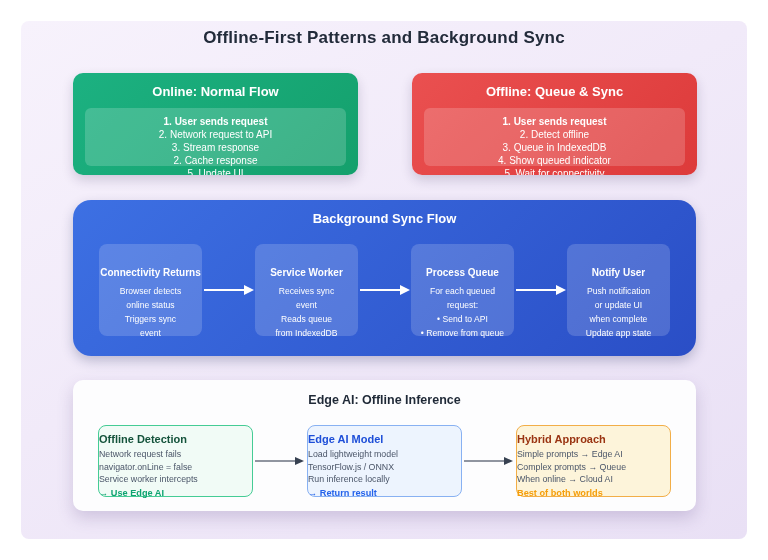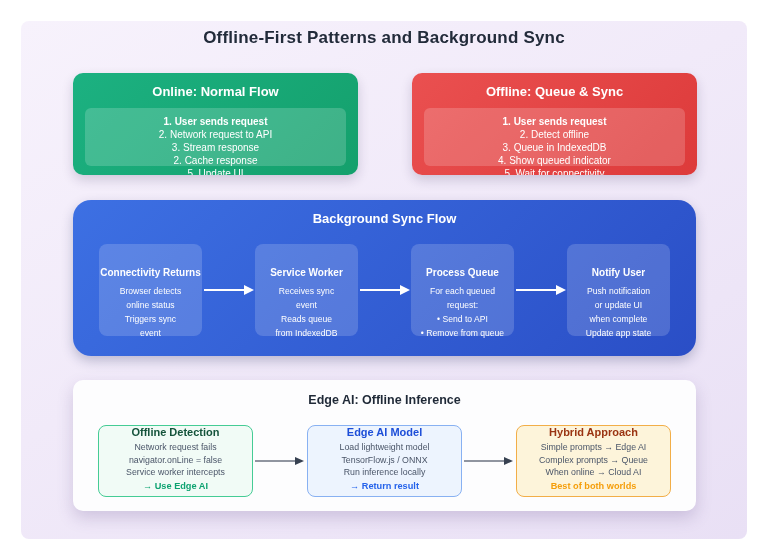--- a/index.html
+++ b/index.html
@@ -38,21 +38,21 @@
 
   
   .edge-card{position:absolute;left:52px;top:359px;width:623px;height:131px;
     border-radius:10px;background:#fdfdfe;
     box-shadow:0 7px 16px rgba(90,70,130,.22);}
   .edge-title{margin-top:13px;text-align:center;color:#1f2937;font-size:12.5px;
     font-weight:bold;}
   .edge-row{position:absolute;left:25px;right:25px;top:45px;height:72px;
     display:flex;align-items:center;}
   .edge-box{width:155px;height:72px;border-radius:8px;box-sizing:border-box;
-    text-align:center;}
+    padding-top:7px;}
   .edge-box-title{font-size:11px;font-weight:bold;margin-bottom:3px;}
   .edge-line{font-size:8.8px;line-height:12.5px;color:#4a5568;}
   .edge-highlight{font-size:9.2px;line-height:14px;font-weight:bold;}
   .box-detect{border:1.5px solid #45cc95;background:#f1fbf6;}
   .box-detect .edge-box-title{color:#14533b;}
   .box-detect .edge-highlight{color:#0ea371;}
   .box-model{border:1.5px solid #88b1f2;background:#edf4fe;}
   .box-model .edge-box-title{color:#1d4ed8;}
   .box-model .edge-highlight{color:#2563eb;}
   .box-hybrid{border:1.5px solid #f2ae48;background:#fdf4da;}

